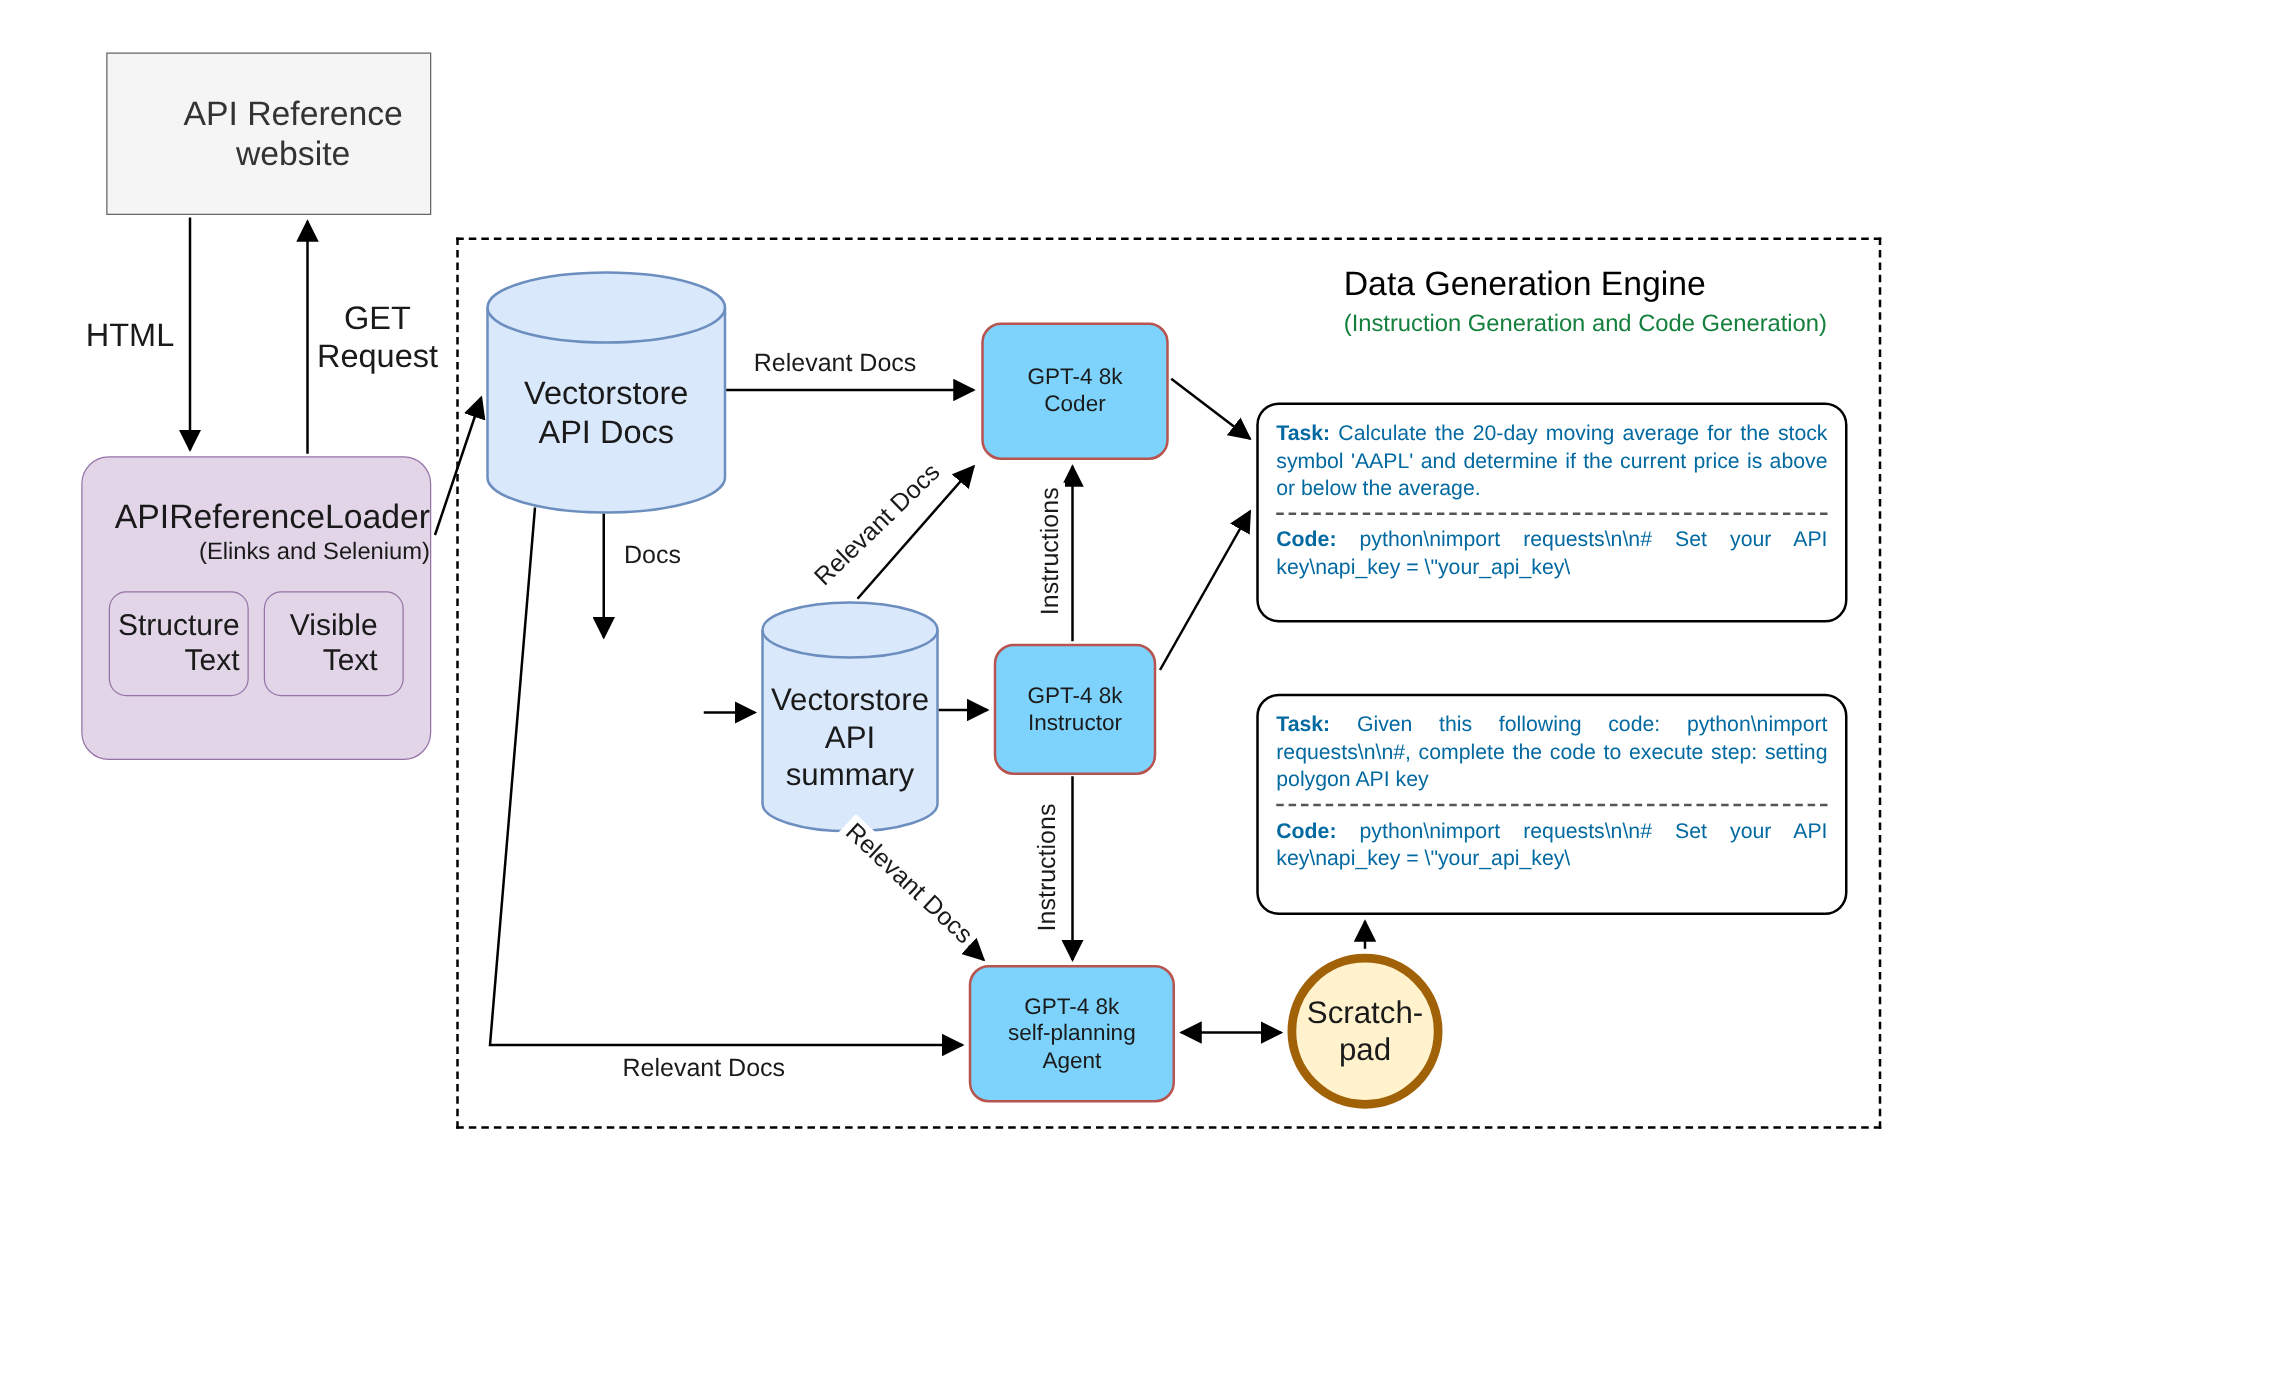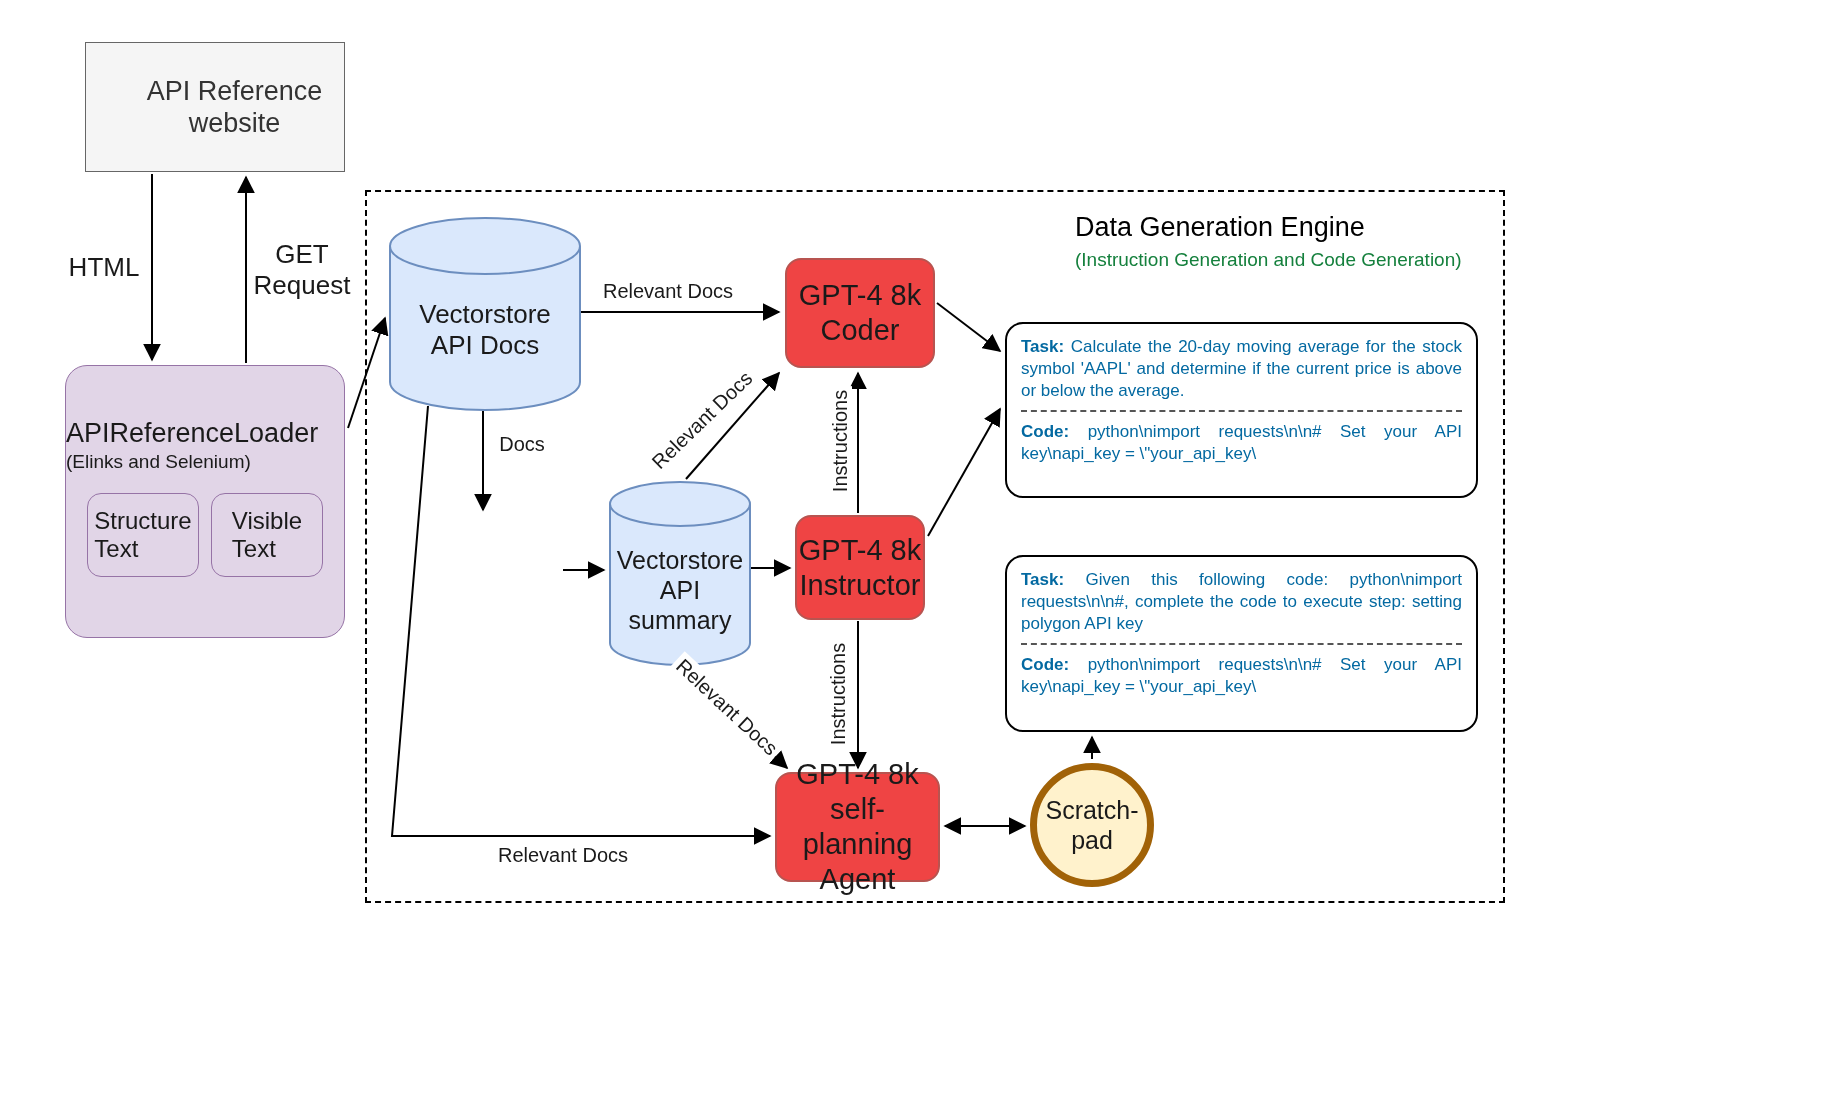--- a/index.html
+++ b/index.html
@@ -6,31 +6,31 @@
   html,body { background:#fff; font-family:"Liberation Sans", sans-serif; }
   .canvas { position:relative; width:1830px; height:1105px; background:#fff; overflow:hidden; color:#1a1a1a; }
   .layer { position:absolute; left:0; top:0; }
 
   .node { position:absolute; display:flex; align-items:center; justify-content:center;
           text-align:center; white-space:pre-line; line-height:1.2; }
 
   .website { left:85px; top:42px; width:260px; height:130px;
              background:#f5f5f5; border:1px solid #666; font-size:27px; color:#333;padding-left:39px; }
 
-  .loader { position:absolute; left:65px; top:365px; width:280px; height:273px;
+  .loader { position:absolute; left:65px; top:365px; width:280px; height:243px;
             background:#e1d5e7; border:1px solid #9673a6; border-radius:22px;
-            padding-top:52px; text-align:left; }
+            padding-top:32px; text-align:right; }
   .loader-title { font-size:27px; }
   .loader-subtitle { font-size:19px; margin-top:2px; }
   .loader-row { display:flex; justify-content:center; gap:12px; margin-top:20px; }
   .loader-chip { width:112px; height:84px; background:#e1d5e7; border:1px solid #9673a6;
                  border-radius:14px; display:flex; align-items:center; justify-content:center;
                  font-size:24px; white-space:pre-line; line-height:1.15; }
 
-  .model { background:#ef4444; border:2px solid #b85450; border-radius:16px; font-size:29px; }
+  .model { background:#7dd3fc; border:2px solid #b85450; border-radius:16px; font-size:18px; }
   .coder      { left:785px; top:258px; width:150px; height:110px; }
   .summarizer { left:405px; top:515px; width:157px; height:110px; }
   .instructor { left:795px; top:515px; width:130px; height:105px; }
   .agent      { left:775px; top:772px; width:165px; height:110px; }
 
   .scratchpad { left:1030px; top:763px; width:124px; height:124px; border-radius:50%;
                 background:#fff2cc; border:7px solid #a16207; font-size:25px; }
 
   .cyl-label { font-size:26px; }
   .docs-label    { left:390px; top:255px; width:190px; height:150px; }

